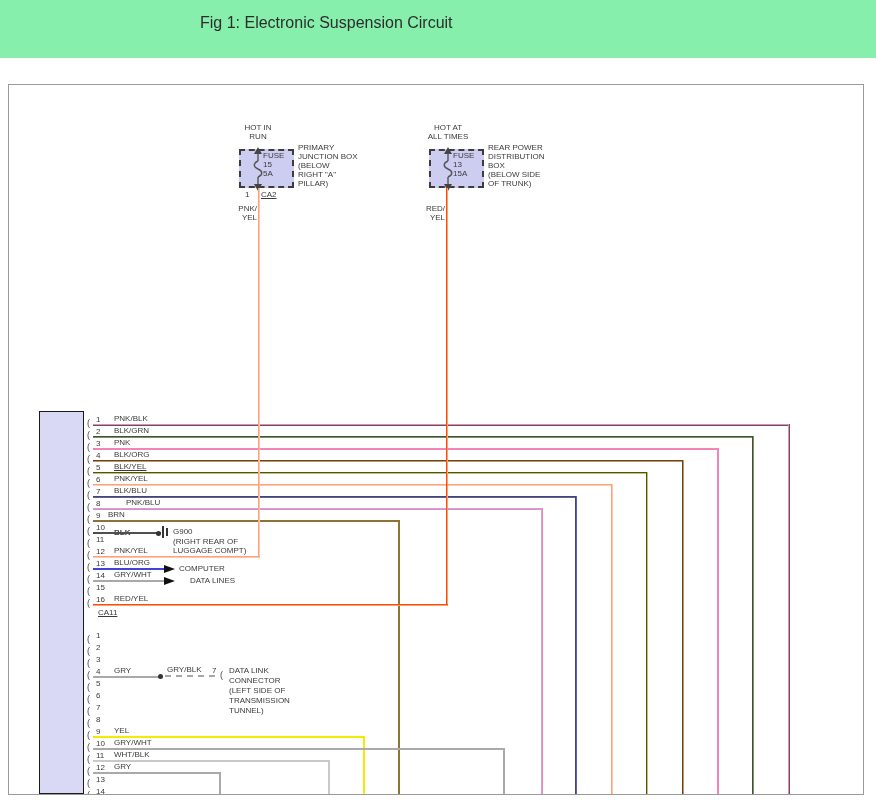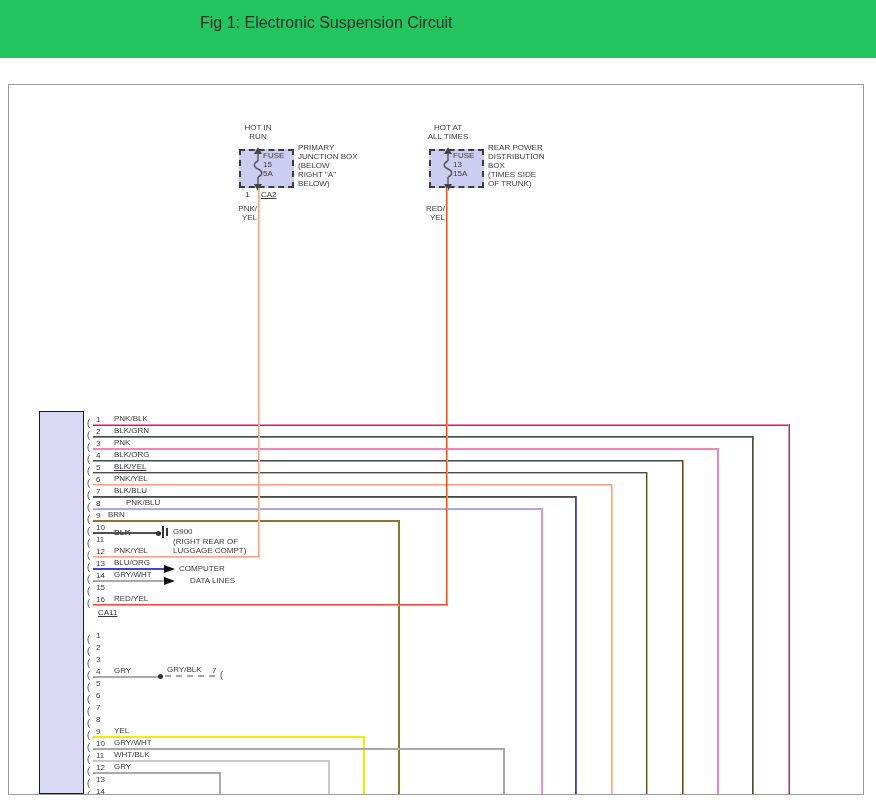--- a/index.html
+++ b/index.html
@@ -1,18 +1,18 @@
 <!DOCTYPE html>
 <html><head>
 <meta charset="utf-8">
 <style>
   html,body{margin:0;padding:0;background:#fff;}
   #stage{position:relative;width:876px;height:809px;background:#fff;overflow:hidden;
          font-family:"Liberation Sans", sans-serif;}
-  #banner{position:absolute;left:0;top:0;width:876px;height:58px;background:#22c55e;}
+  #banner{position:absolute;left:0;top:0;width:876px;height:58px;background:#86efac;}
   #banner .title{position:absolute;left:200px;top:14px;font-size:16px;color:#2d2d2d;}
   #canvas{position:absolute;left:8px;top:84px;width:854px;height:709px;border:1px solid #9a9a9a;
           background:#fff;overflow:hidden;}
   .t{position:absolute;font-size:8px;line-height:9px;color:#3a3a3a;white-space:nowrap;}
   .t.u{text-decoration:underline;}
   .t.r{text-align:right;}
   .bracket{position:absolute;font-size:9px;color:#4a4a4a;}
   .wire{position:absolute;}
   .wire.h{height:2px;}
   .wire.v{width:2px;}
@@ -48,21 +48,21 @@
       <polygon points="7,48 3,41 11,41" fill="#444"></polygon>
     </svg>
     <div class="t" style="left:254px;top:66px;">FUSE</div>
     <div class="t" style="left:254px;top:75px;">15</div>
     <div class="t" style="left:254px;top:84px;">5A</div>
     <div class="t" style="left:289px;top:58px;">
       <div>PRIMARY</div>
         <div>JUNCTION BOX</div>
       <div>(BELOW</div>
         <div>RIGHT "A"</div>
-      <div>BELOW)</div>
+      <div>PILLAR)</div>
     </div>
     <div class="t" style="left:236px;top:105px;">1</div>
     <div class="t u" style="left:252px;top:105px;">CA2</div>
     <div class="t r" style="left:218px;top:119px;width:30px;">
       <div>PNK/</div>
         <div>YEL</div>
     </div>
 
     <div class="hot" style="left:404px;top:38px;">
       <div>HOT AT</div>
@@ -76,21 +76,21 @@
       <line x1="7" y1="34" x2="7" y2="42" stroke="#555" stroke-width="1.4"></line>
       <polygon points="7,48 3,41 11,41" fill="#444"></polygon>
     </svg>
     <div class="t" style="left:444px;top:66px;">FUSE</div>
     <div class="t" style="left:444px;top:75px;">13</div>
     <div class="t" style="left:444px;top:84px;">15A</div>
     <div class="t" style="left:479px;top:58px;">
       <div>REAR POWER</div>
         <div>DISTRIBUTION</div>
       <div>BOX</div>
-        <div>(TIMES SIDE</div>
+        <div>(BELOW SIDE</div>
       <div>OF TRUNK)</div>
     </div>
     <div class="t r" style="left:406px;top:119px;width:30px;">
       <div>RED/</div>
         <div>YEL</div>
     </div>
 
     <div class="conn-block"></div>
 
     <div id="wire-layer">
@@ -221,15 +221,22 @@
     <div class="t" style="left:170px;top:479px;">COMPUTER</div>
     <div class="t" style="left:170px;top:491px;padding-left:11px;">DATA LINES</div>
 
     <div class="t u" style="left:89px;top:523px;">CA11</div>
 
     <div class="dot" style="left:149px;top:589px;"></div>
     <div class="dash" style="left:156px;top:590px;width:50px;"></div>
     <div class="t" style="left:158px;top:580px;">GRY/BLK</div>
     <div class="t" style="left:203px;top:581px;">7</div>
     <div class="bracket" style="left:211px;top:585px;">(</div>
+    <div class="t" style="left:220px;top:581px;line-height:10px;">
+      <div>DATA LINK</div>
+        <div>CONNECTOR</div>
+      <div>(LEFT SIDE OF</div>
+        <div>TRANSMISSION</div>
+      <div>TUNNEL)</div>
+    </div>
 
   </div>
 </div>
 
 </body></html>

